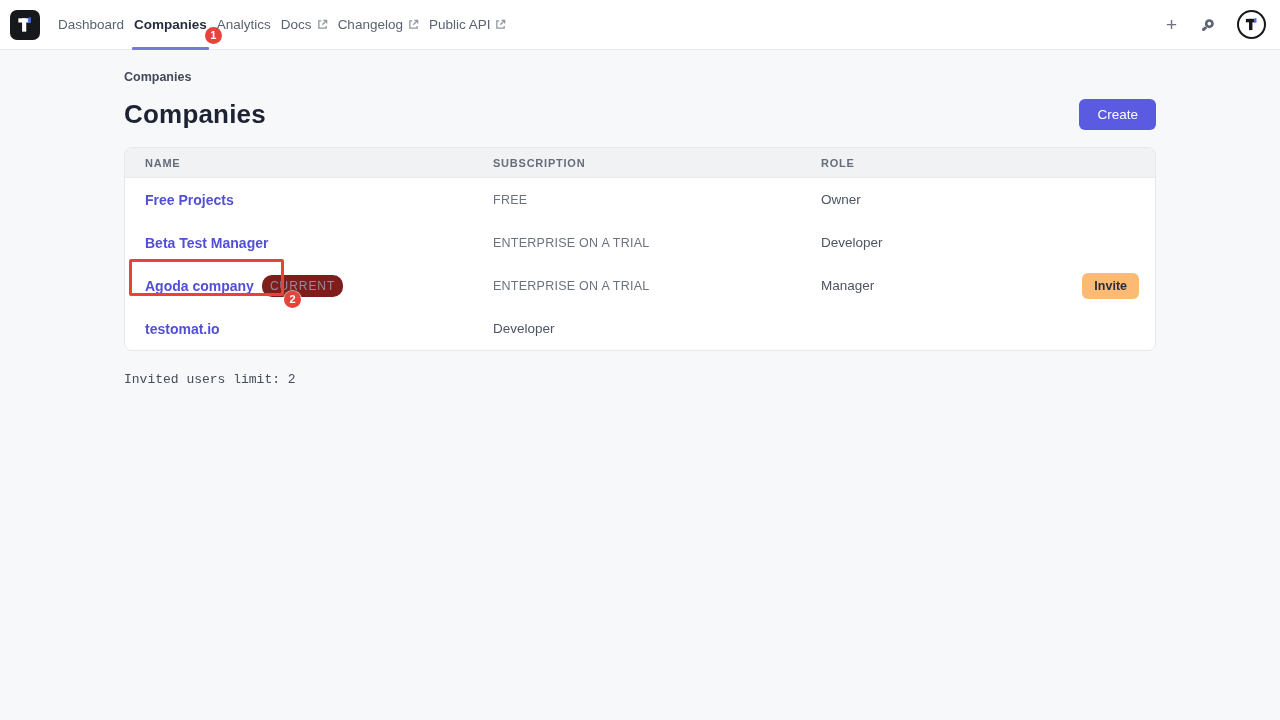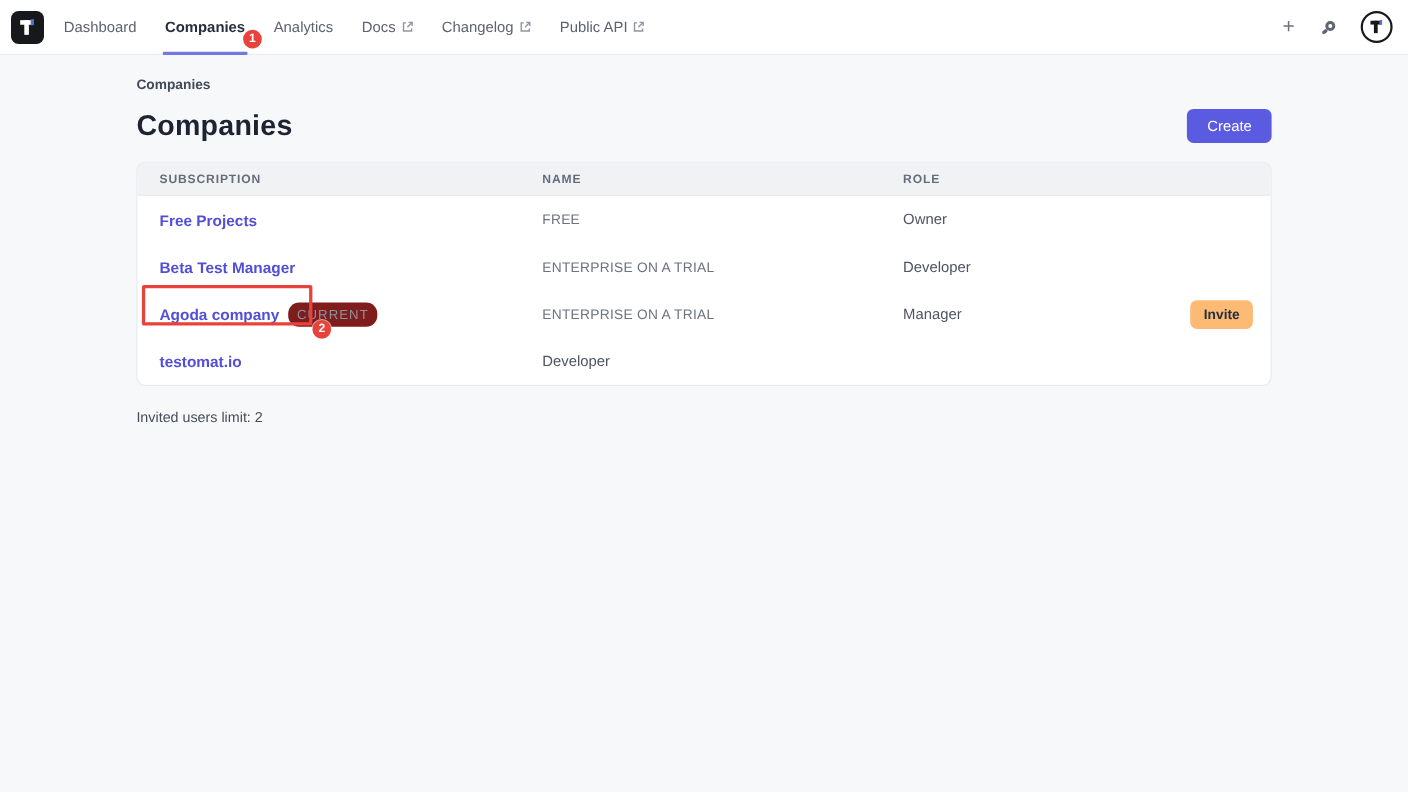--- a/index.html
+++ b/index.html
@@ -15,21 +15,21 @@
     height:50px; background:#ffffff; border-bottom:1px solid #e9eaee;
     display:flex; align-items:center; padding:0 14px 0 10px;
   }
   .brand-logo {
     width:30px; height:30px; border-radius:7px; background:#17181c;
     display:flex; align-items:center; justify-content:center; flex:0 0 auto;
     cursor:pointer;
   }
   .nav-list {
     list-style:none; display:flex; align-items:stretch; height:50px;
-    margin-left:18px; gap:26px;
+    margin-left:18px; gap:10px;
   }
   .nav-item {
     position:relative; display:flex; align-items:center; height:50px;
     font-size:13.5px; color:#5c6370; cursor:pointer; white-space:nowrap;
   }
   .nav-item.active { color:#272d3c; font-weight:700; }
   .nav-underline {
     position:absolute; left:-2px; right:-2px; bottom:0; height:3px;
     background:#7478df; border-radius:1px;
   }
@@ -105,21 +105,21 @@
     padding:6px 12px; cursor:pointer;
   }
 
   
   .annot-rect {
     position:absolute; left:-16px; top:-16px; width:155px; height:37px;
     border:3px solid #e8433b; border-radius:2px; pointer-events:none;
   }
   .annot-step2 { position:absolute; left:139px; top:16px; }
 
-  .footer-note { margin-top:21px; font-size:13px; color:#454c5b; }
+  .footer-note { margin-top:21px; font-size:13px; color:#454c5b;font-family:Liberation Mono, monospace; }
 </style>
 </head>
 <body>
 
 <header class="navbar">
   <div class="brand-logo">
     <svg width="20" height="20" viewBox="0 0 24 24">
       <rect x="4" y="4" width="14" height="5" fill="#ffffff"></rect>
       <rect x="8.5" y="4" width="5" height="16" fill="#ffffff"></rect>
       <rect x="15.5" y="5.5" width="3.5" height="6.5" fill="#4f72d9" transform="skewY(-8)"></rect>
@@ -191,22 +191,22 @@
 
   <div class="breadcrumb">Companies</div>
 
   <div class="title-row">
     <h1 class="page-title">Companies</h1>
     <button class="create-btn">Create</button>
   </div>
 
   <section class="card">
     <div class="thead">
+      <span class="th">NAME</span>
       <span class="th">SUBSCRIPTION</span>
-      <span class="th">NAME</span>
       <span class="th">ROLE</span>
       <span class="th"></span>
     </div>
 
     <div class="trow">
       <div class="name-cell">
         <a class="company-link">Free Projects</a>
       </div>
       <span class="sub-cell">FREE</span>
       <span class="role-cell">Owner</span>

